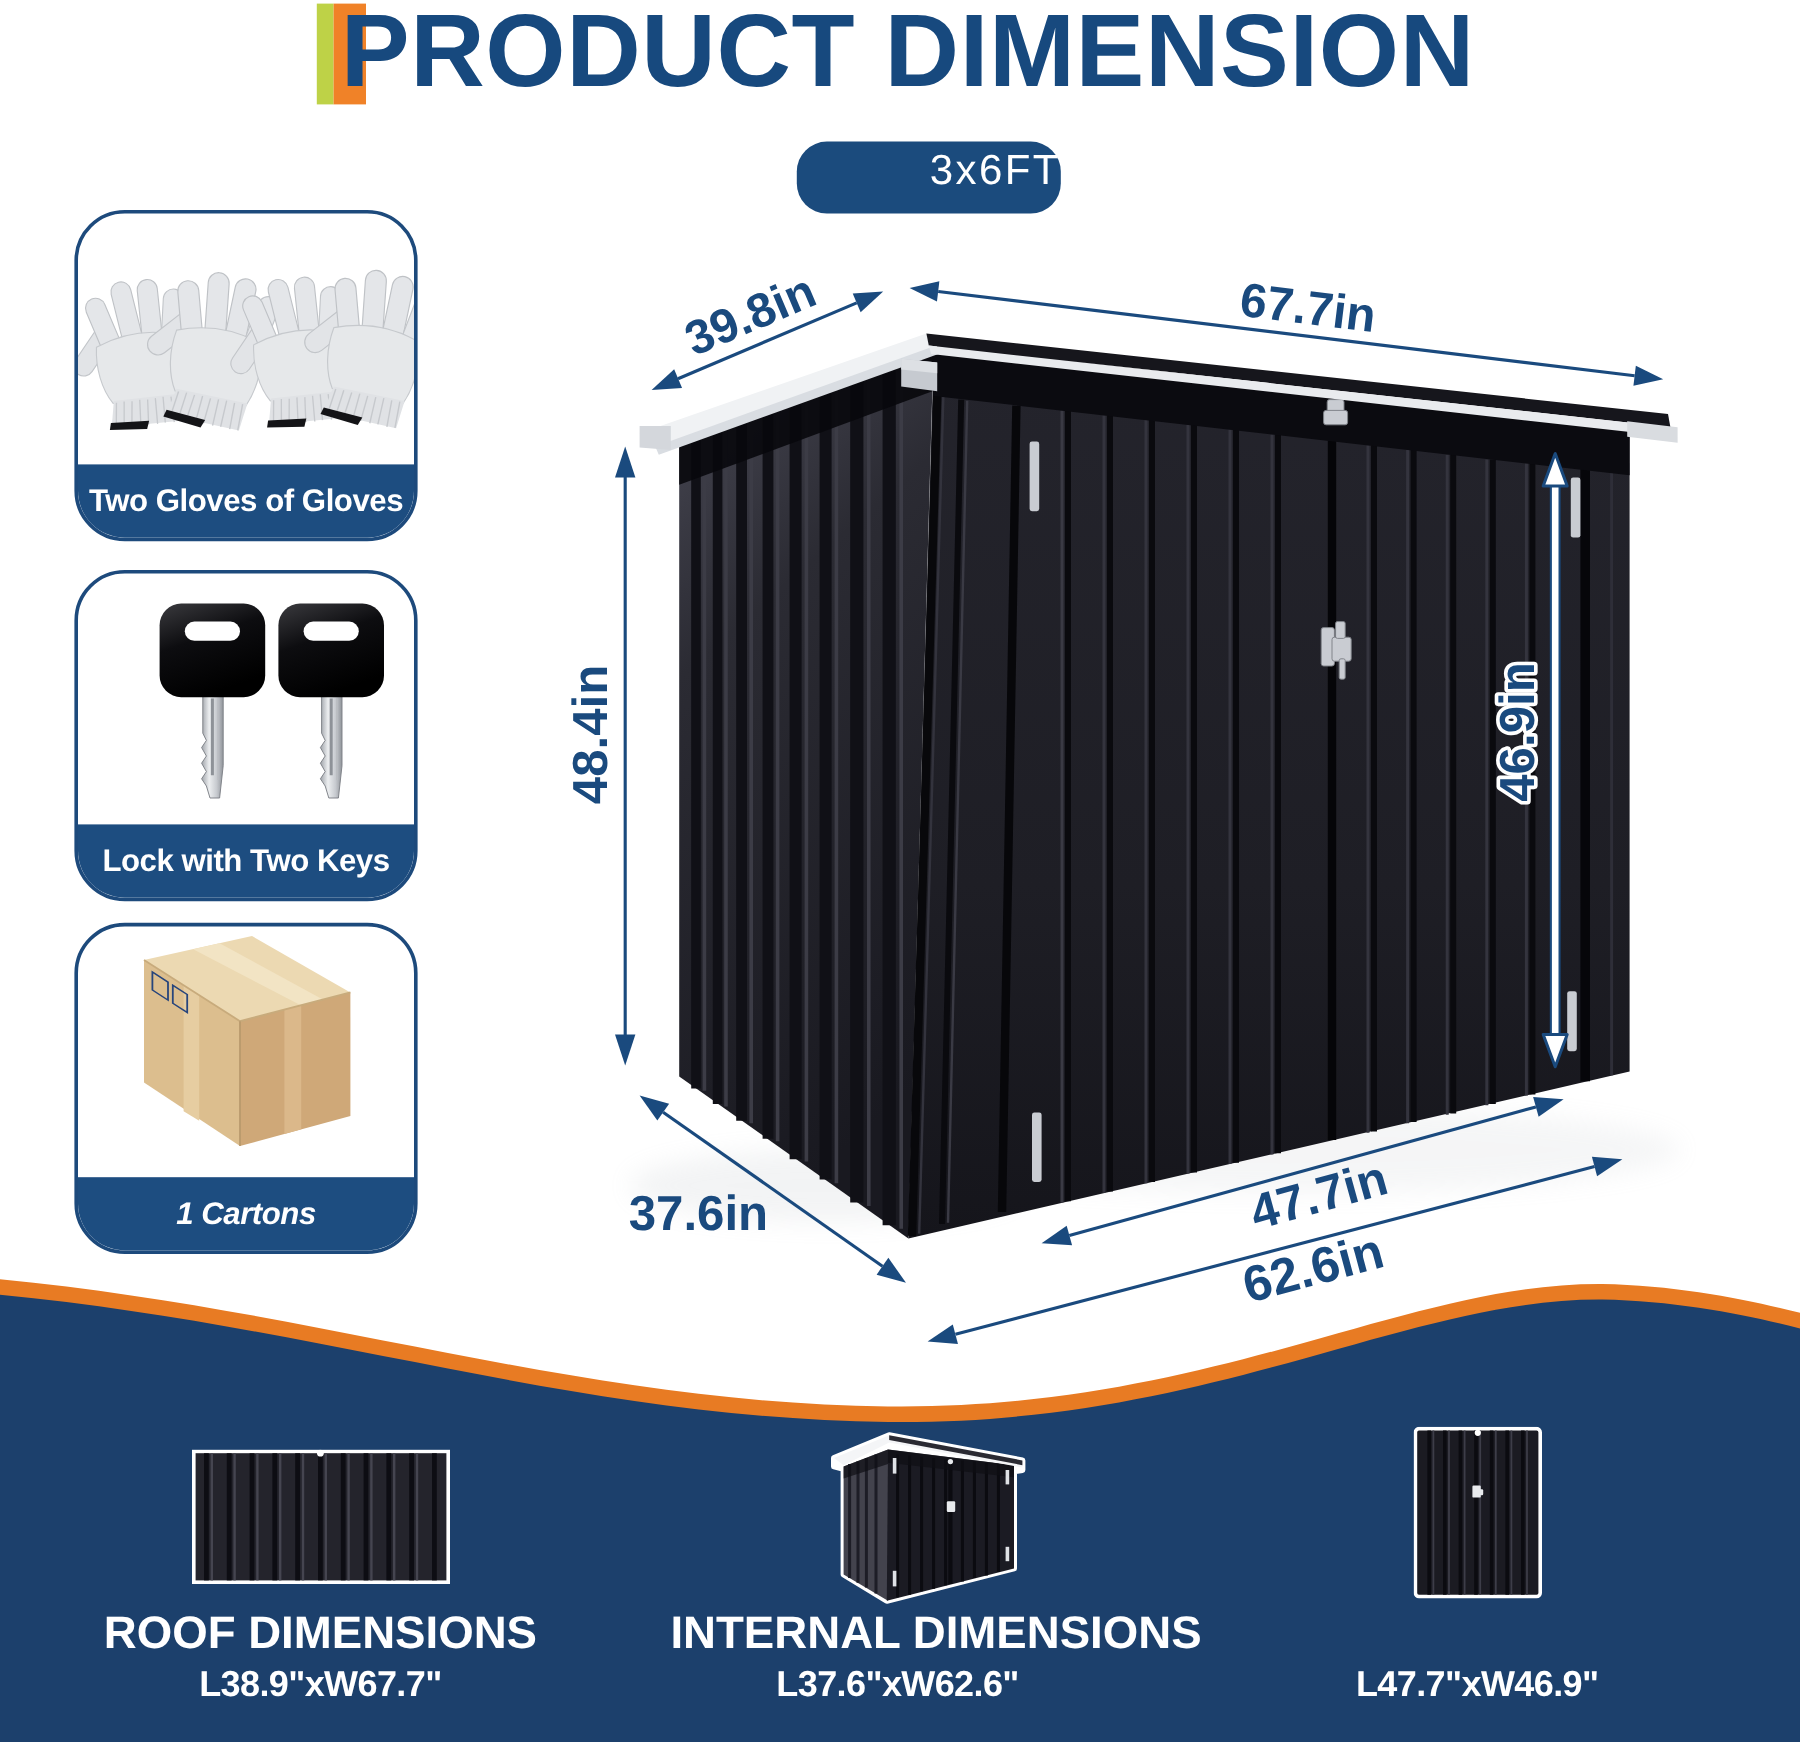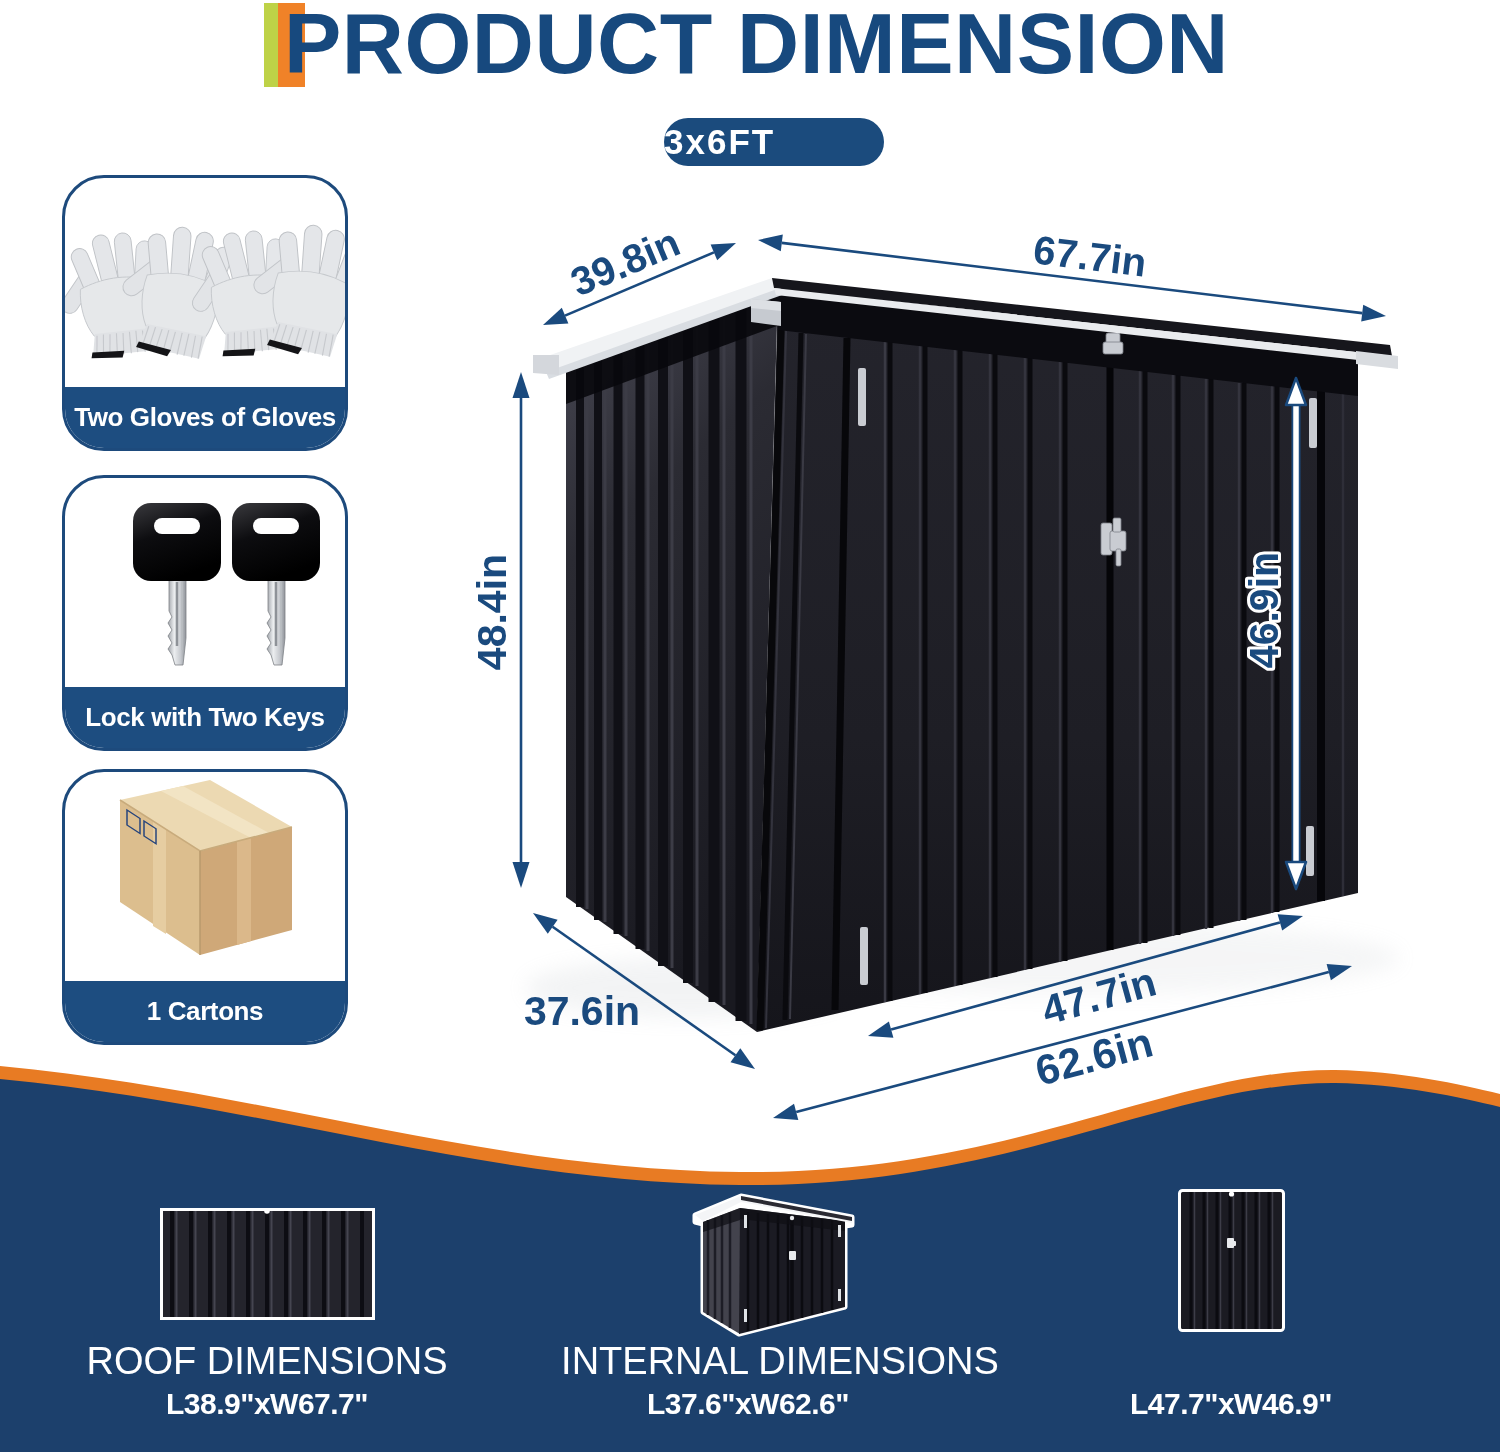--- a/index.html
+++ b/index.html
@@ -3,36 +3,36 @@
 <meta charset="utf-8">
 <style>
   html,body{margin:0;padding:0;}
   .page{position:relative;width:1500px;height:1452px;background:#ffffff;overflow:hidden;
         font-family:"Liberation Sans", sans-serif;}
   .abs{position:absolute;}
   
   .bar-green{left:264px;top:3px;width:14px;height:84px;background:#bed247;}
   .bar-orange{left:278px;top:3px;width:27px;height:84px;background:#f08228;}
   .title{left:284px;top:-6px;font-size:86px;font-weight:bold;color:#17497e;letter-spacing:0.5px;white-space:nowrap;}
-  .badge{left:664px;top:118px;width:220px;height:48px;background:#1b4b7d;border-radius:25px;
-         color:#fff;font-size:35px;font-weight:bold;letter-spacing:2px;text-align:left;line-height:48px;}
+  .badge{left:664px;top:118px;width:220px;height:60px;background:#1b4b7d;border-radius:25px;
+         color:#fff;font-size:35px;font-weight:normal;letter-spacing:2px;text-align:right;line-height:48px;}
   
   .card{left:62px;width:286px;height:276px;border:3px solid #1d4a7c;border-radius:42px;
         background:#fff;box-sizing:border-box;overflow:hidden;}
   .card .foot{position:absolute;left:-3px;right:-3px;bottom:-3px;height:64px;background:#1d4d80;
         color:#fff;font-weight:bold;text-align:center;}
   .c1{top:175px;}
   .c2{top:475px;padding-left:30px;}
   .c3{top:769px;}
   .c1 .foot{font-size:26px;line-height:60px;letter-spacing:-0.4px;}
   .c2 .foot{font-size:26px;line-height:60px;letter-spacing:-0.4px;}
-  .c3 .foot{font-size:26px;line-height:60px;letter-spacing:-0.4px;}
+  .c3 .foot{font-size:26px;line-height:60px;letter-spacing:-0.4px;font-style:italic;}
   
   .bt{position:absolute;color:#fff;text-align:center;white-space:nowrap;transform:translateX(-50%);}
-  .bt1{font-size:38px;font-weight:normal;}
+  .bt1{font-size:38px;font-weight:bold;}
   .bt2{font-size:30px;font-weight:bold;letter-spacing:-0.5px;}
 </style>
 </head>
 <body>
 <div class="page">
 
   <div class="abs bar-green"></div>
   <div class="abs bar-orange"></div>
   <div class="abs title">PRODUCT DIMENSION</div>
   <div class="abs badge">3x6FT</div>

